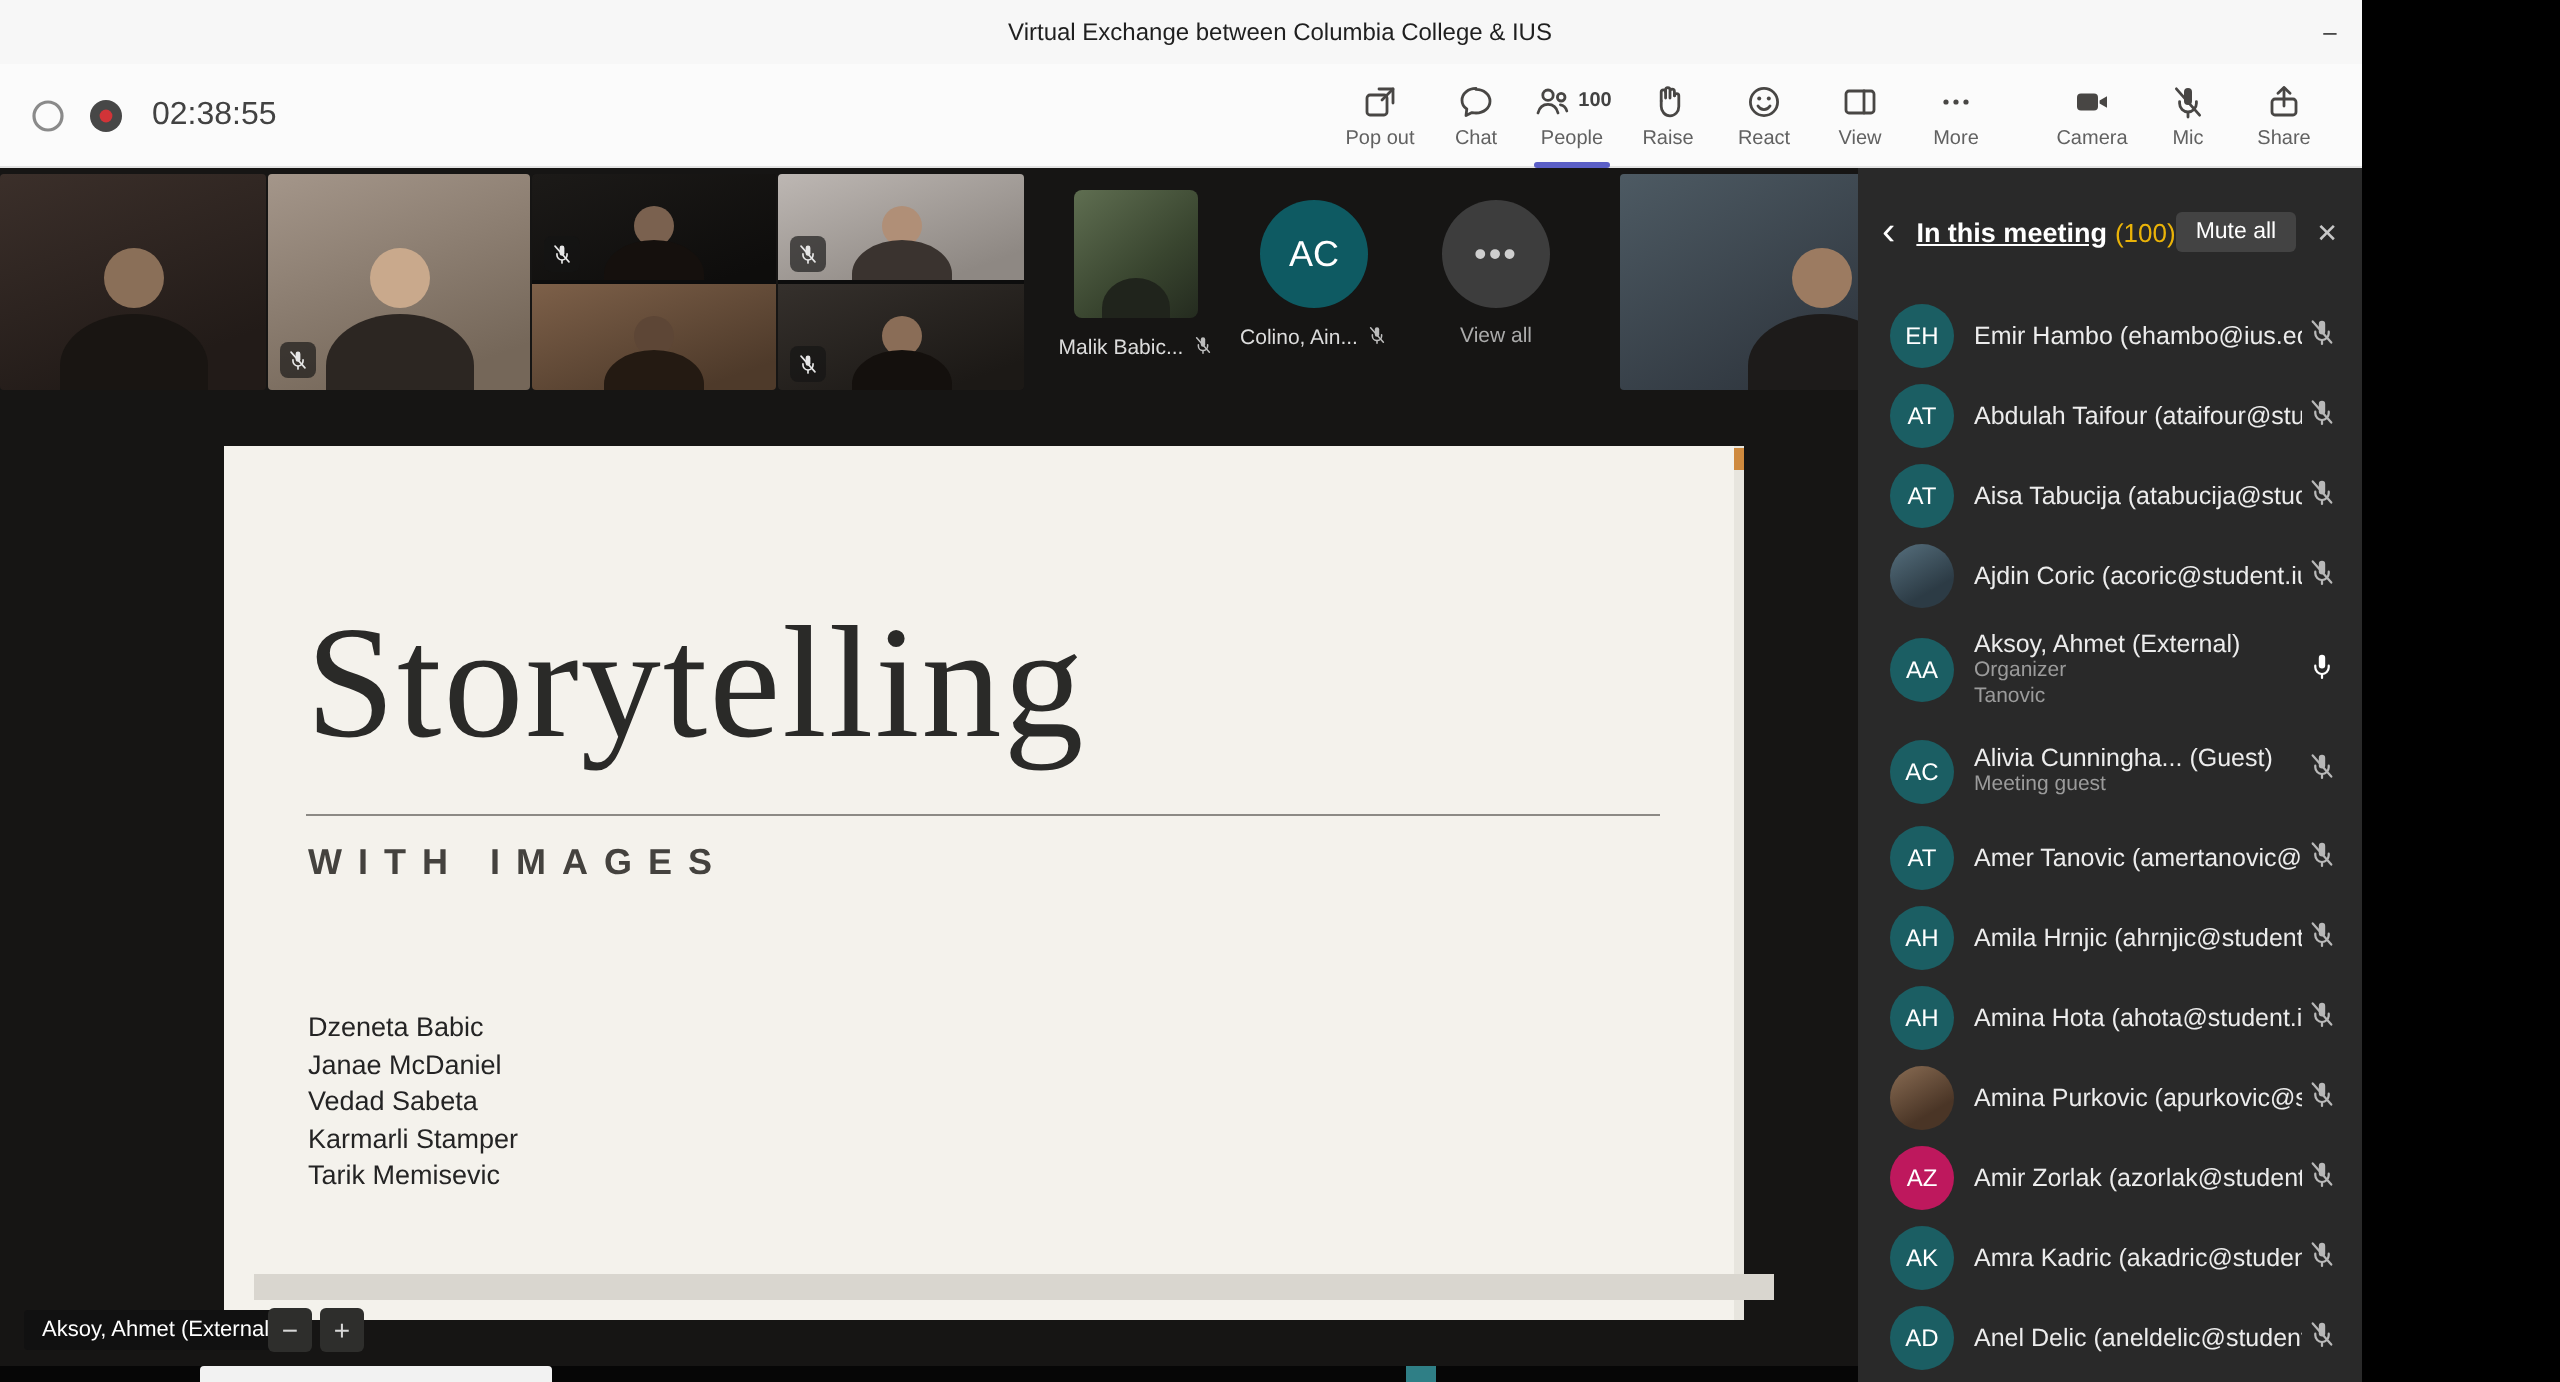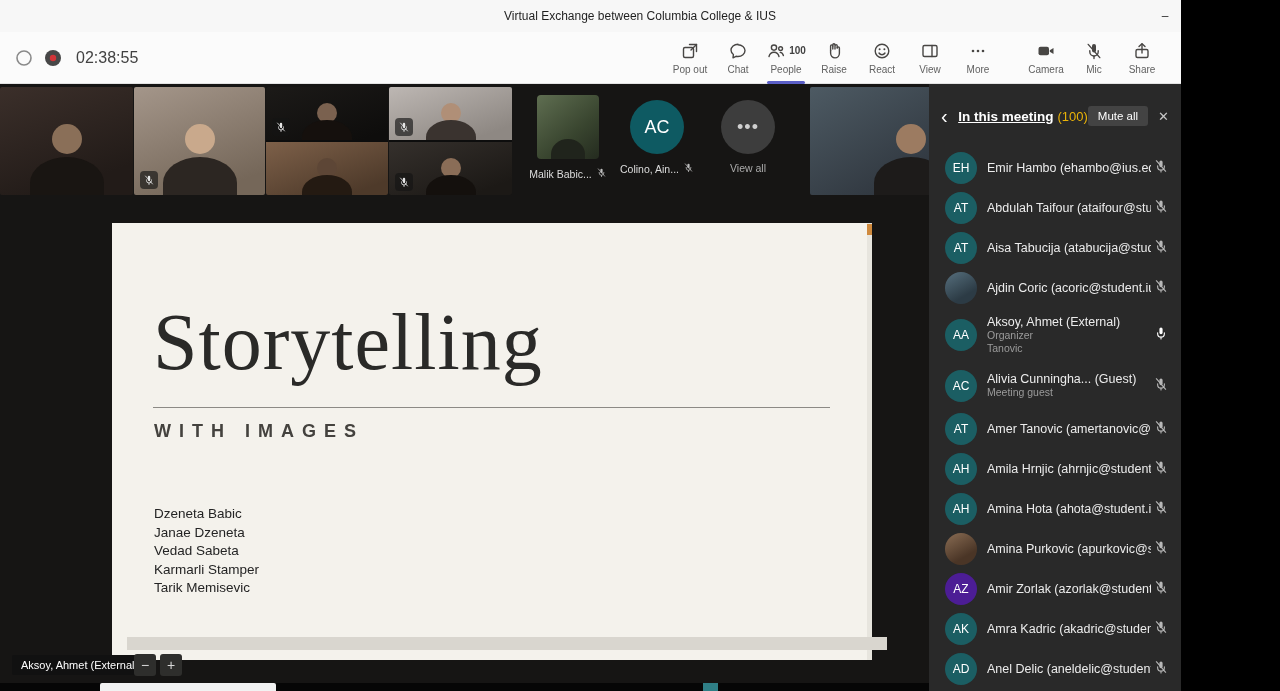--- a/index.html
+++ b/index.html
@@ -330,21 +330,21 @@
         <div class="person" style="--skin:#9c7b61;--body:#1d1b1a;"></div>
       </div>
     </div>
 
     <div class="slide">
       <div class="slide-title">Storytelling</div>
       <div class="slide-rule"></div>
       <div class="slide-sub">WITH IMAGES</div>
       <div class="slide-authors">
           <div>Dzeneta Babic</div>
-          <div>Janae Dzeneta</div>
+          <div>Janae McDaniel</div>
           <div>Vedad Sabeta</div>
           <div>Karmarli Stamper</div>
           <div>Tarik Memisevic</div>
         </div>
       <div class="slide-scrollbar">
           <div class="slide-scroll-thumb"></div>
         </div>
     </div>
     <div class="slide-band"></div>
 
@@ -557,21 +557,21 @@
                 <rect x="8" y="3" width="4" height="8.5" rx="2" fill="currentColor"></rect>
                 <path class="icon-stroke" d="M5.8 9.8v1a4.2 4.2 0 0 0 8.4 0v-1"></path>
                 <path class="icon-stroke" d="M10 15.2v2.3"></path>
                 <path class="icon-stroke" d="M4.2 3.4l11.6 13.2"></path>
               </svg></span>
 
     </div>
   </div>
 
   <div class="p-row">
-    <div class="p-avatar" style="background: #4c1d95; justify-content: center;">
+    <div class="p-avatar" style="background: #be185d; justify-content: center;">
             <span class="p-initials">AZ</span>
           </div>
     <div class="p-text">
       <div class="p-name">Amir Zorlak (azorlak@student.iu...</div>
       <div class="p-subs"></div>
     </div>
     <div class="p-mic">
       <span class="mic-muted"><svg width="16" height="16" viewBox="0 0 20 20">
                 <rect x="8" y="3" width="4" height="8.5" rx="2" fill="currentColor"></rect>
                 <path class="icon-stroke" d="M5.8 9.8v1a4.2 4.2 0 0 0 8.4 0v-1"></path>

